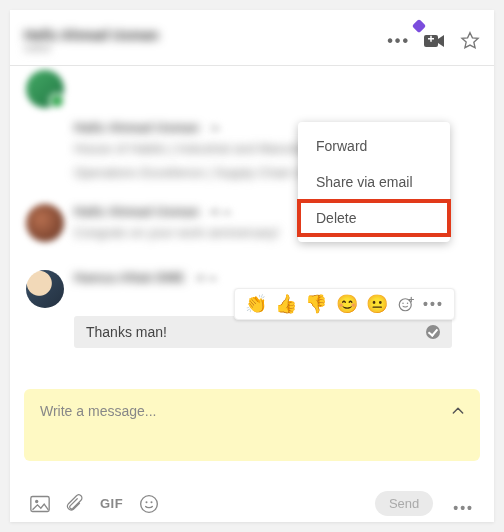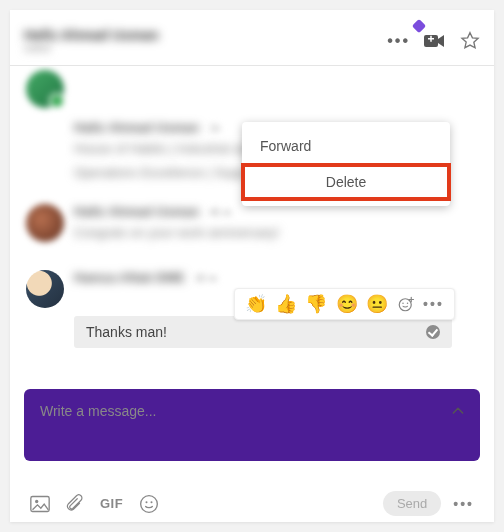--- a/index.html
+++ b/index.html
@@ -130,61 +130,60 @@
     font-size:18px;
     z-index: 4;
   }
   .reactions .r { cursor:pointer; }
 
   
   .ctx-menu {
     position:absolute;
     top: 56px;
     right: 30px;
-    width: 208px;
+    width: 152px;
     background:#fff;
     border-radius:4px;
     box-shadow: 0 2px 10px rgba(0,0,0,0.25);
     z-index: 5;
     padding: 6px 0;
   }
   .ctx-item {
     padding: 10px 18px;
     color:#555;
     font-size:14px;
   }
   .ctx-item.hl {
     outline: 4px solid #e23a1a;
     outline-offset: -3px;
-    text-align: center;
   }
 
   .composer {
     padding: 10px 14px 6px 14px;
   }
   .composer-box {
-    background:#4c1d95;
+    background:#fef9c3;
     border-radius:6px;
     padding: 14px 36px 42px 16px;
     color:#888;
     position:relative;
   }
   .chev {
     position:absolute; right:14px; top:14px;
     color:#555;
   }
   .toolbar {
     display:flex; align-items:center; justify-content:space-between;
     padding: 6px 6px 0 6px;
     color:#888;
     margin-top:24px;
   }
   .toolbar-left { display:flex; align-items:center; gap:16px; font-size:18px; }
   .gif { font-weight:700; font-size:13px; letter-spacing:0.5px; }
-  .toolbar-right { display:flex; align-items:center; gap:12px; }
+  .toolbar-right { display:flex; align-items:flex-end; gap:20px; }
   .send-btn {
     background:#eaeaea; color:#aaa; border:none;
     padding:5px 14px; border-radius:14px; font-size:13px;
   }
 
   svg { display:block; }
 </style>
 </head>
 <body>
 
@@ -252,20 +251,21 @@
           <span class="ptime">30 m</span>
         </div>
       </div>
       <div class="msg-bubble">
         <span>Thanks man!</span>
         <span class="checkcircle"></span>
       </div>
 
       <div class="ctx-menu">
         <div class="ctx-item">Forward</div>
+        <div class="ctx-item">Share via email</div>
         <div class="ctx-item hl">Delete</div>
       </div>
 
       <div class="reactions">
         <span class="r">👏</span>
         <span class="r">👍</span>
         <span class="r">👎</span>
         <span class="r">😊</span>
         <span class="r">😐</span>
         <span class="r">

